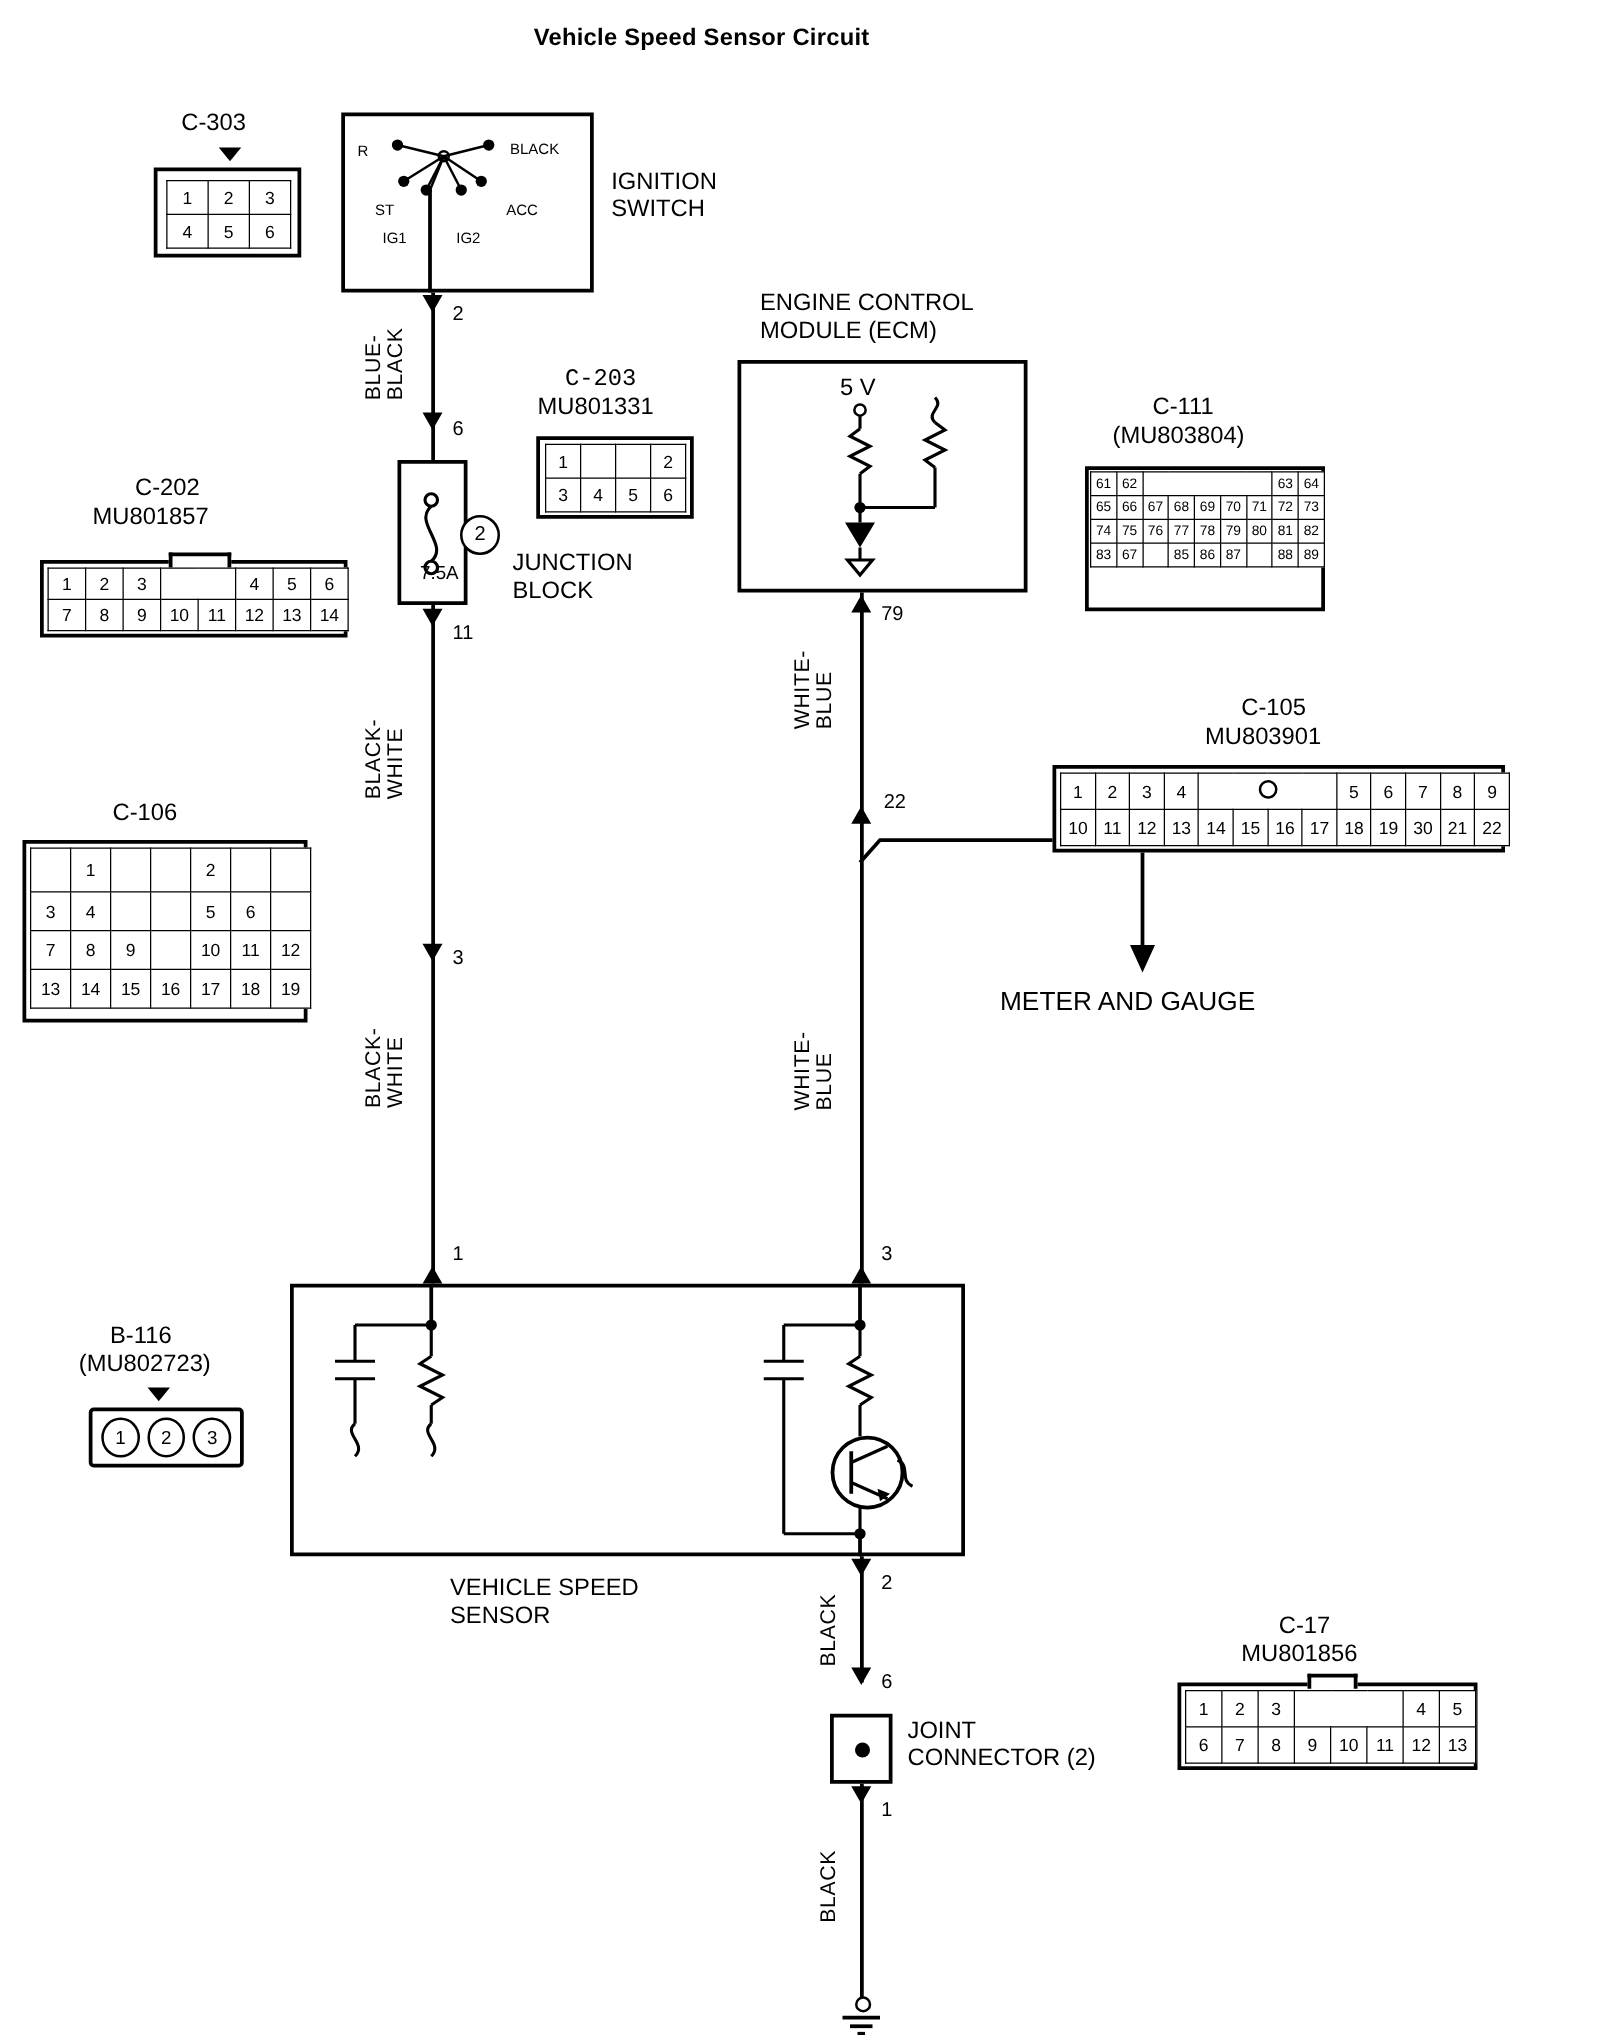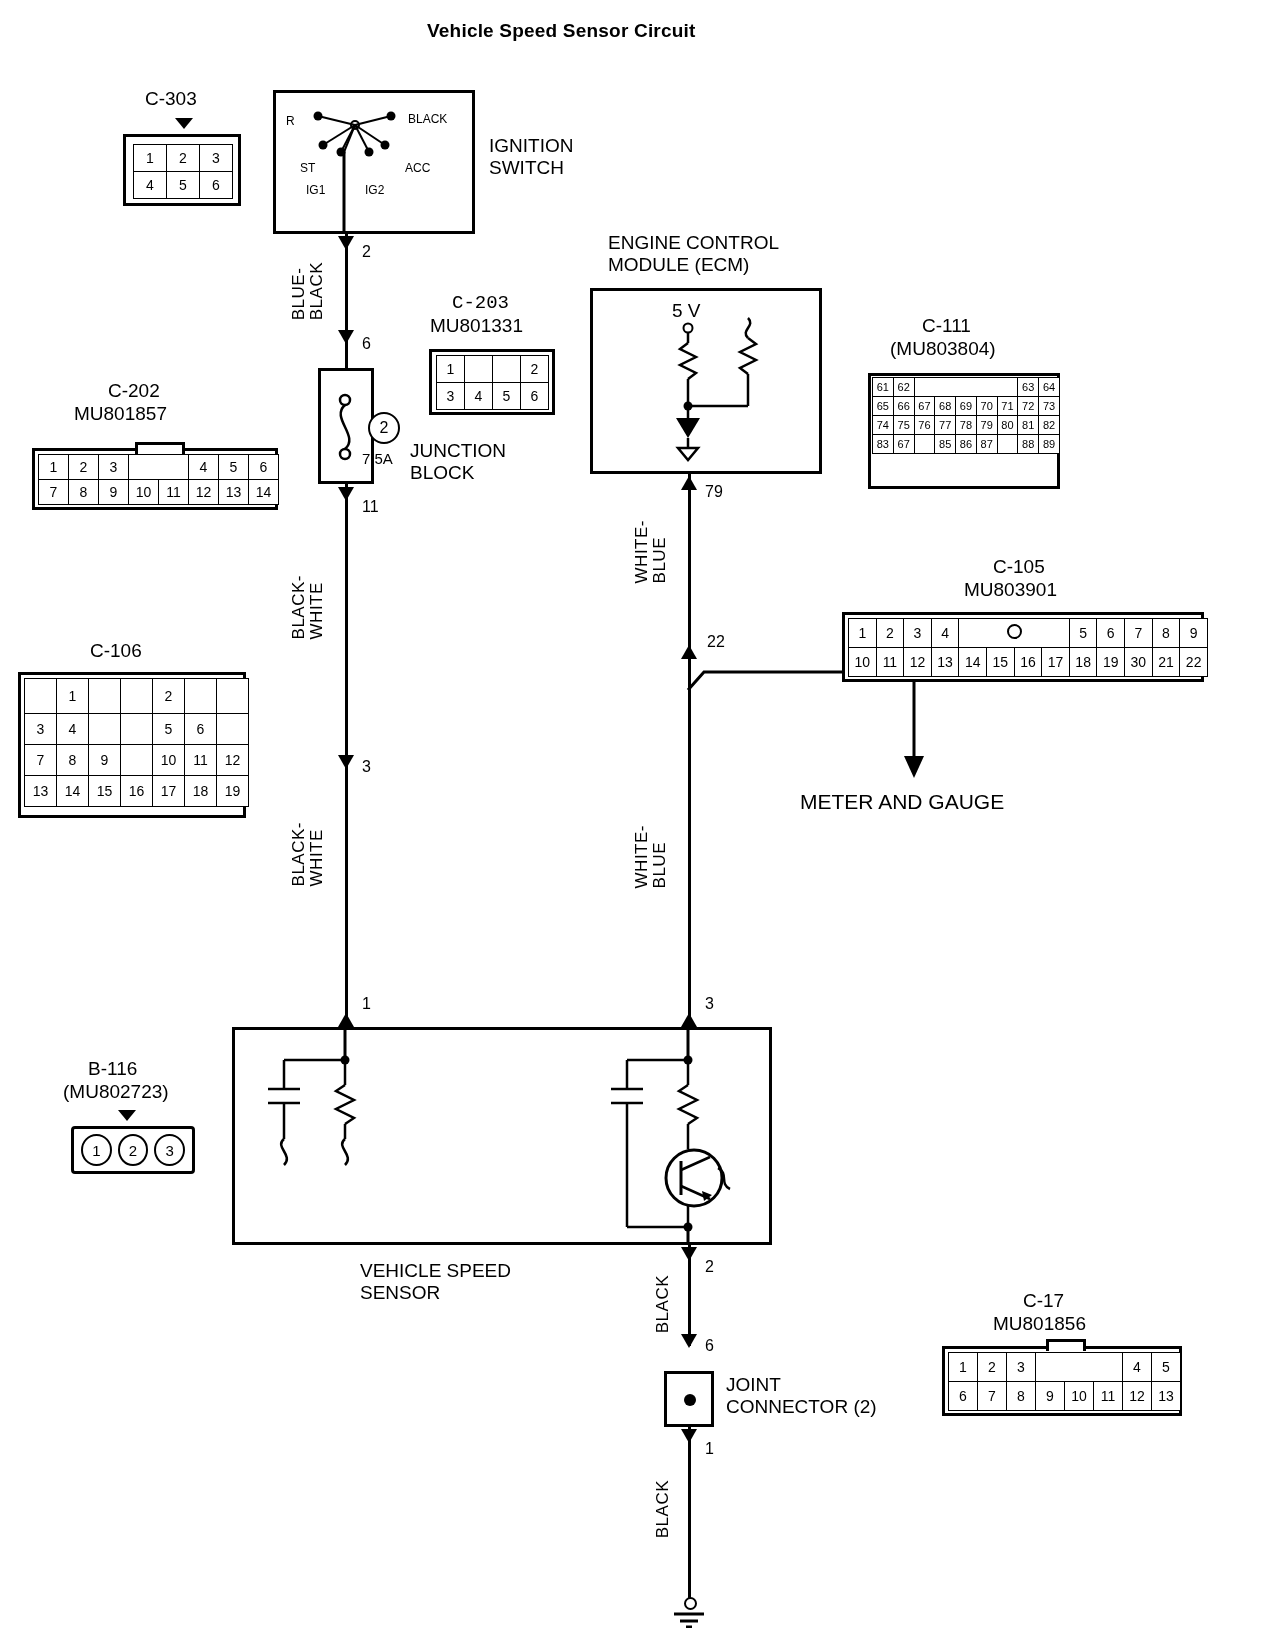--- a/index.html
+++ b/index.html
@@ -174,21 +174,21 @@
   <div class="arrow-down" style="left:338px; top:330px;"></div>
   <div class="abs cnum" style="left:362px; top:335px;">6</div>
 
   <div class="box" style="left:318px; top:368px; width:56px; height:116px;"></div>
   <svg style="left:318px; top:368px; width:56px; height:116px;">
     <circle cx="27" cy="32" r="5" fill="none" stroke="#000" stroke-width="2.5"></circle>
     <circle cx="27" cy="86" r="5" fill="none" stroke="#000" stroke-width="2.5"></circle>
     <path d="M27 37 C 12 50, 42 68, 27 81" fill="none" stroke="#000" stroke-width="2.5"></path>
   </svg>
   <div class="abs" style="left:368px; top:412px; width:28px; height:28px; border:2.5px solid #000; border-radius:50%; display:flex; align-items:center; justify-content:center; font-size:16px; background:#fff;">2</div>
-  <div class="abs lbl lbl-sm" style="left:362px; top:450px;">7.5A</div>
+  <div class="abs lbl lbl-sm" style="left:336px; top:450px;">7.5A</div>
   <div class="abs lbl" style="left:410px; top:440px;">JUNCTION
 BLOCK</div>
 
   <div class="arrow-down" style="left:338px; top:487px;"></div>
   <div class="abs cnum" style="left:362px; top:498px;">11</div>
   <div class="abs vert" style="left:290px; top:575px;">BLACK-
 WHITE</div>
   <div class="arrow-down" style="left:338px; top:755px;"></div>
   <div class="abs cnum" style="left:362px; top:758px;">3</div>
   <div class="abs vert" style="left:290px; top:822px;">BLACK-

